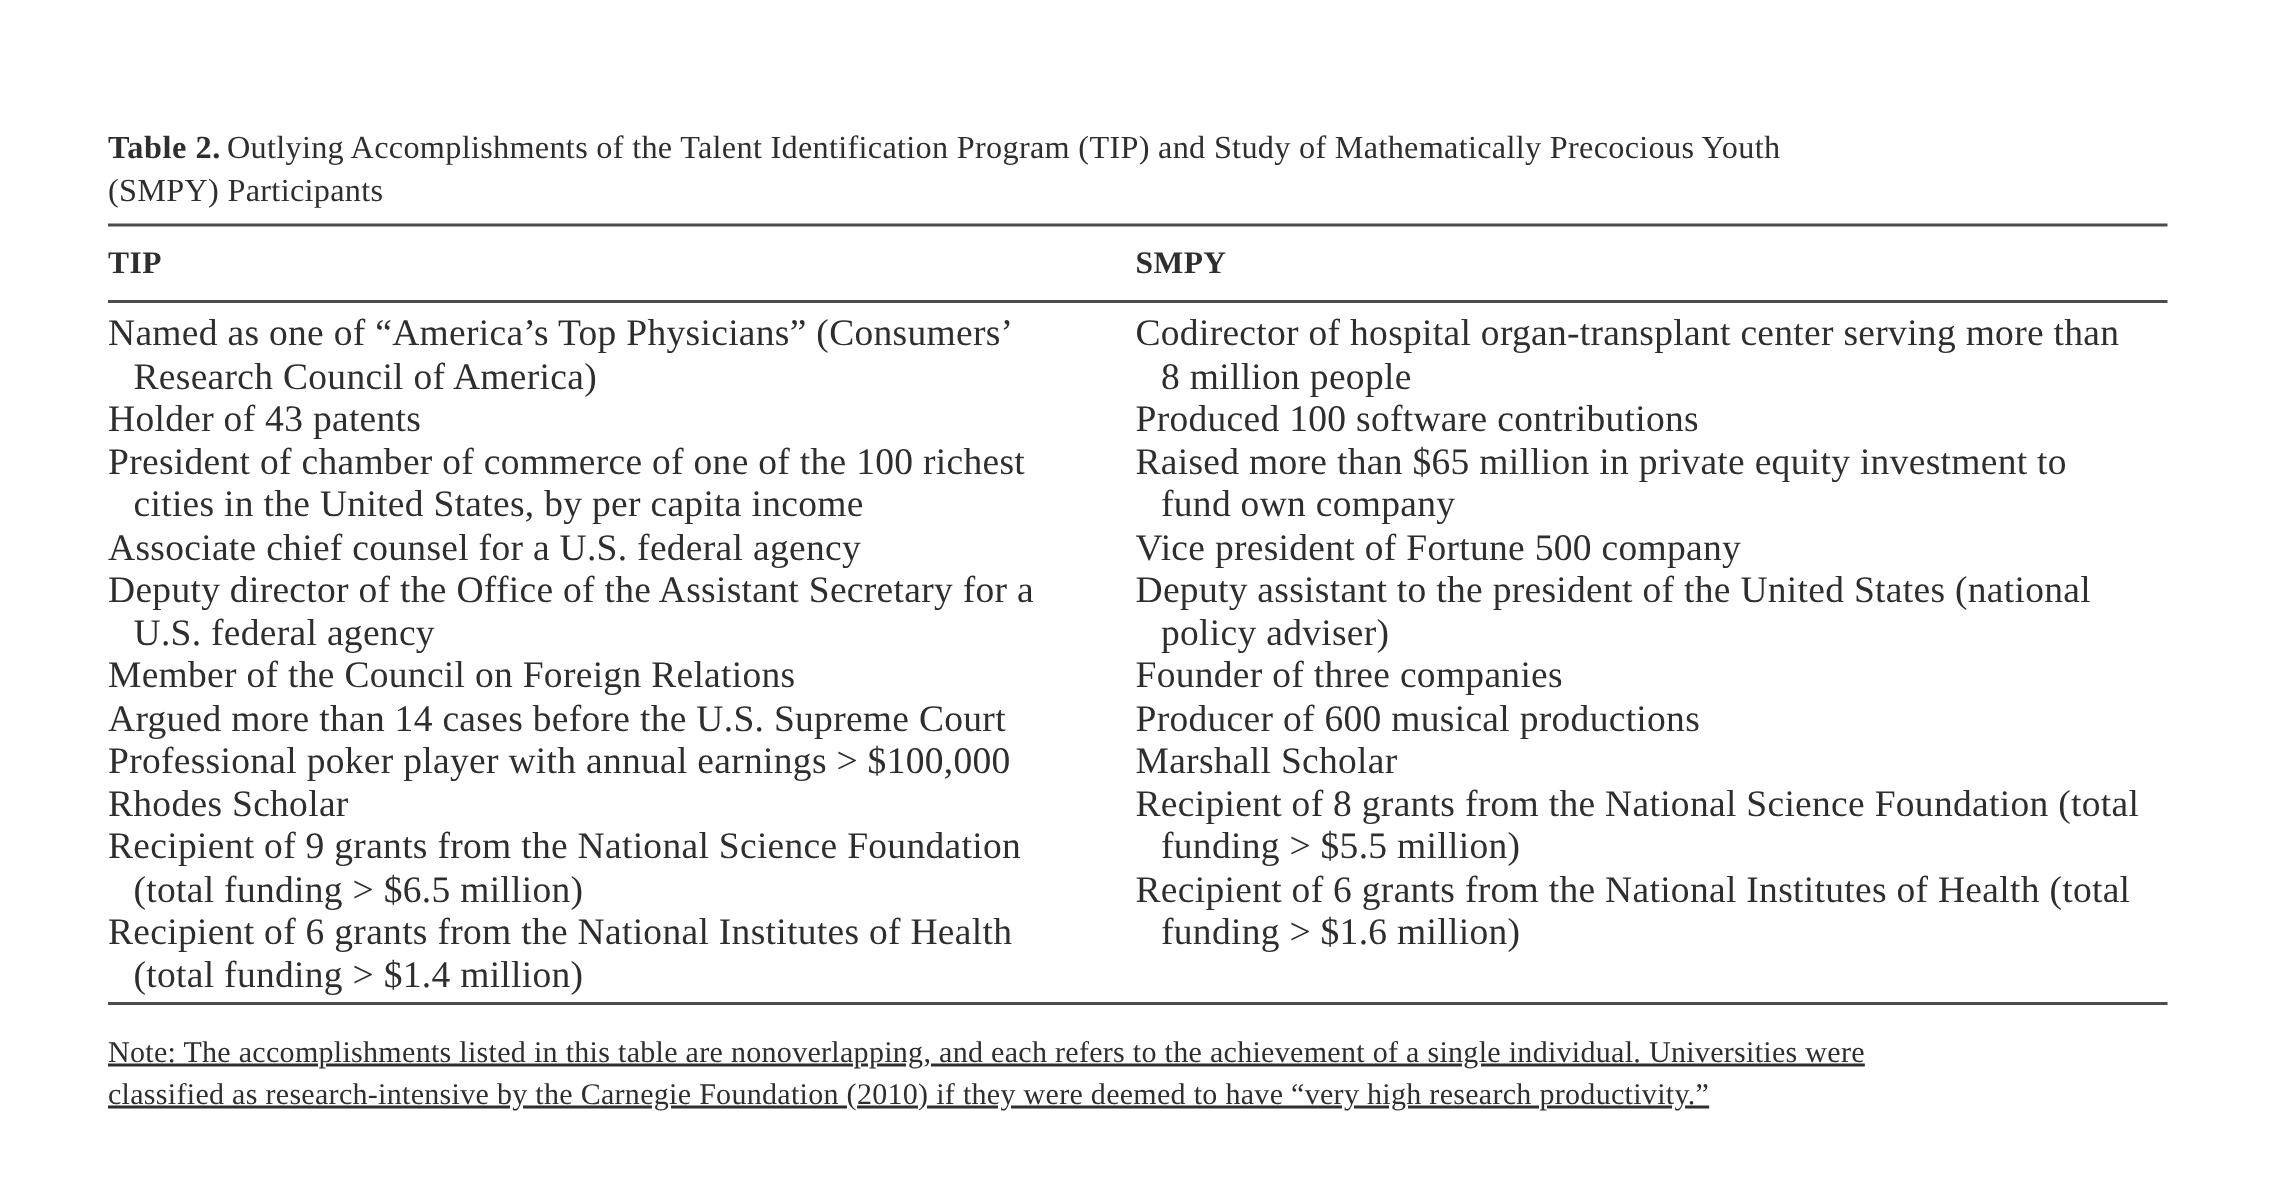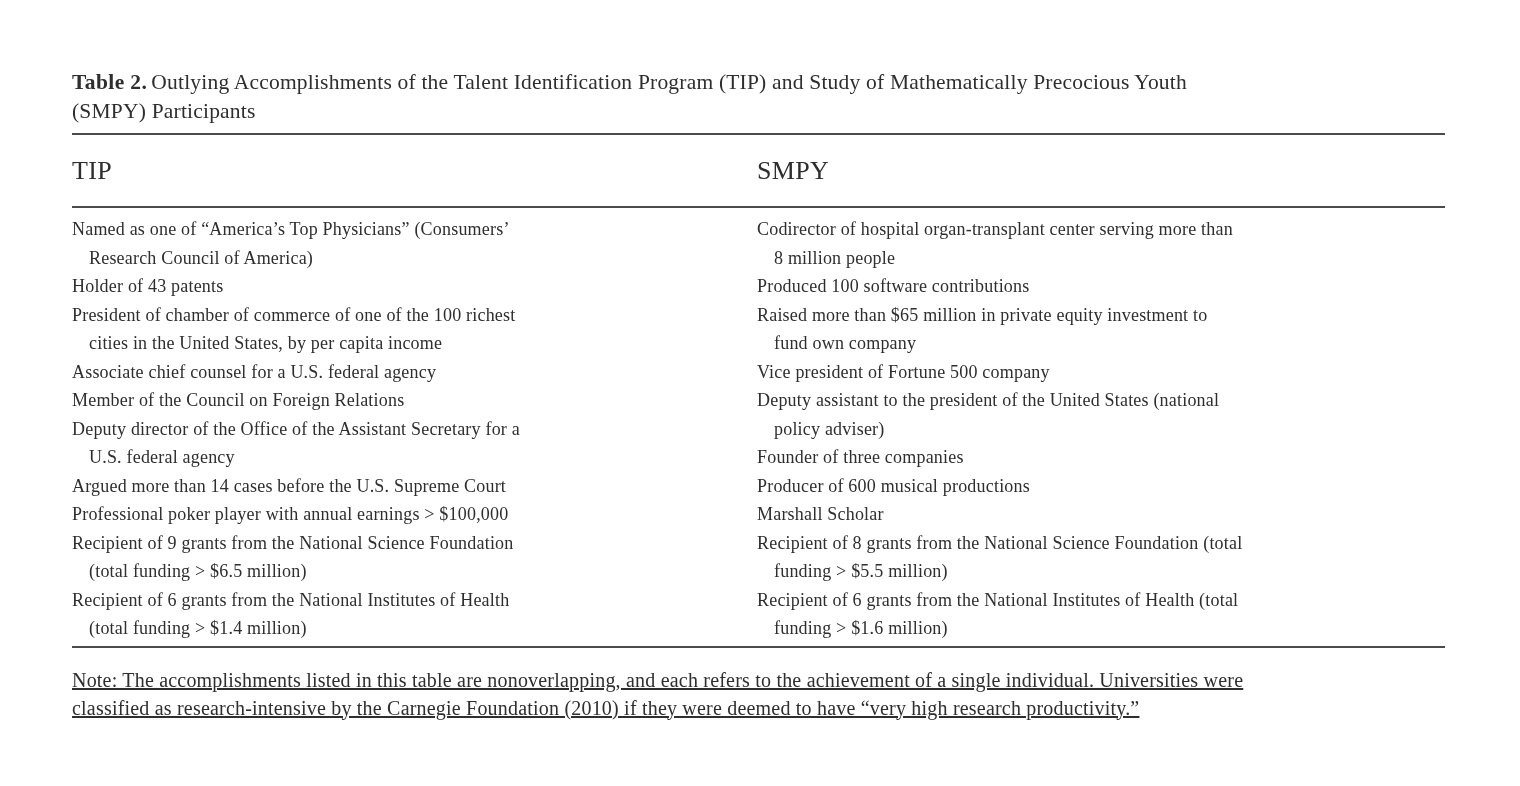--- a/index.html
+++ b/index.html
@@ -8,58 +8,59 @@
     height: 786px;
     background: #ffffff;
     font-family: "Liberation Serif", "DejaVu Serif", serif;
     color: var(--text-color, #2e2e2e);
     position: relative;
     overflow: hidden;
   }
   .page {
     position: absolute;
     left: 72px;
-    top: 68px;
+    top: 84px;
     width: 1373px;
   }
   .title {
     margin: 0;
     font-size: 21.5px;
     line-height: 29px;
     letter-spacing: 0.2px;
   }
   .title-label {
     font-weight: bold;
     letter-spacing: 0.4px;
     padding-right: 4px;
   }
   .title-text { white-space: pre-line; }
   .thead {
     display: grid;
     grid-template-columns: 685px 1fr;
     margin-top: 7px;
     border-top: 2px solid var(--rule-color, #4c4c4c);
     border-bottom: 2px solid var(--rule-color, #4c4c4c);
-    padding: 25px 0;
-    font-size: 26px;
+    padding: 14px 0;
+    font-size: 21px;
     line-height: 21px;
     letter-spacing: 0.3px;
+    font-weight: bold;
   }
   .th-smpy { }
   .tbody {
     display: grid;
     grid-template-columns: 685px 1fr;
     padding: 7px 0 3px;
     border-bottom: 2px solid var(--rule-color, #4c4c4c);
   }
   .col {
     margin: 0;
     padding: 0;
     list-style: none;
-    font-size: 18px;
+    font-size: 25px;
     line-height: 28.5px;
     letter-spacing: 0.2px;
   }
   .item {
     white-space: pre-line;
     text-indent: -17px;
     padding-left: 17px;
   }
   .note {
     margin: 18px 0 0 0;
@@ -84,25 +85,26 @@
   </div>
 
   <div class="tbody">
     <ul class="col">
         <li class="item">Named as one of “America’s Top Physicians” (Consumers’
 Research Council of America)</li>
         <li class="item">Holder of 43 patents</li>
         <li class="item">President of chamber of commerce of one of the 100 richest
 cities in the United States, by per capita income</li>
         <li class="item">Associate chief counsel for a U.S. federal agency</li>
-        <li class="item">Member of the Council on Foreign Relations</li>
         <li class="item">Deputy director of the Office of the Assistant Secretary for a
 U.S. federal agency</li>
+        <li class="item">Member of the Council on Foreign Relations</li>
         <li class="item">Argued more than 14 cases before the U.S. Supreme Court</li>
         <li class="item">Professional poker player with annual earnings &gt; $100,000</li>
+        <li class="item">Rhodes Scholar</li>
         <li class="item">Recipient of 9 grants from the National Science Foundation
 (total funding &gt; $6.5 million)</li>
         <li class="item">Recipient of 6 grants from the National Institutes of Health
 (total funding &gt; $1.4 million)</li>
       </ul>
     <ul class="col">
         <li class="item">Codirector of hospital organ-transplant center serving more than
 8 million people</li>
         <li class="item">Produced 100 software contributions</li>
         <li class="item">Raised more than $65 million in private equity investment to

